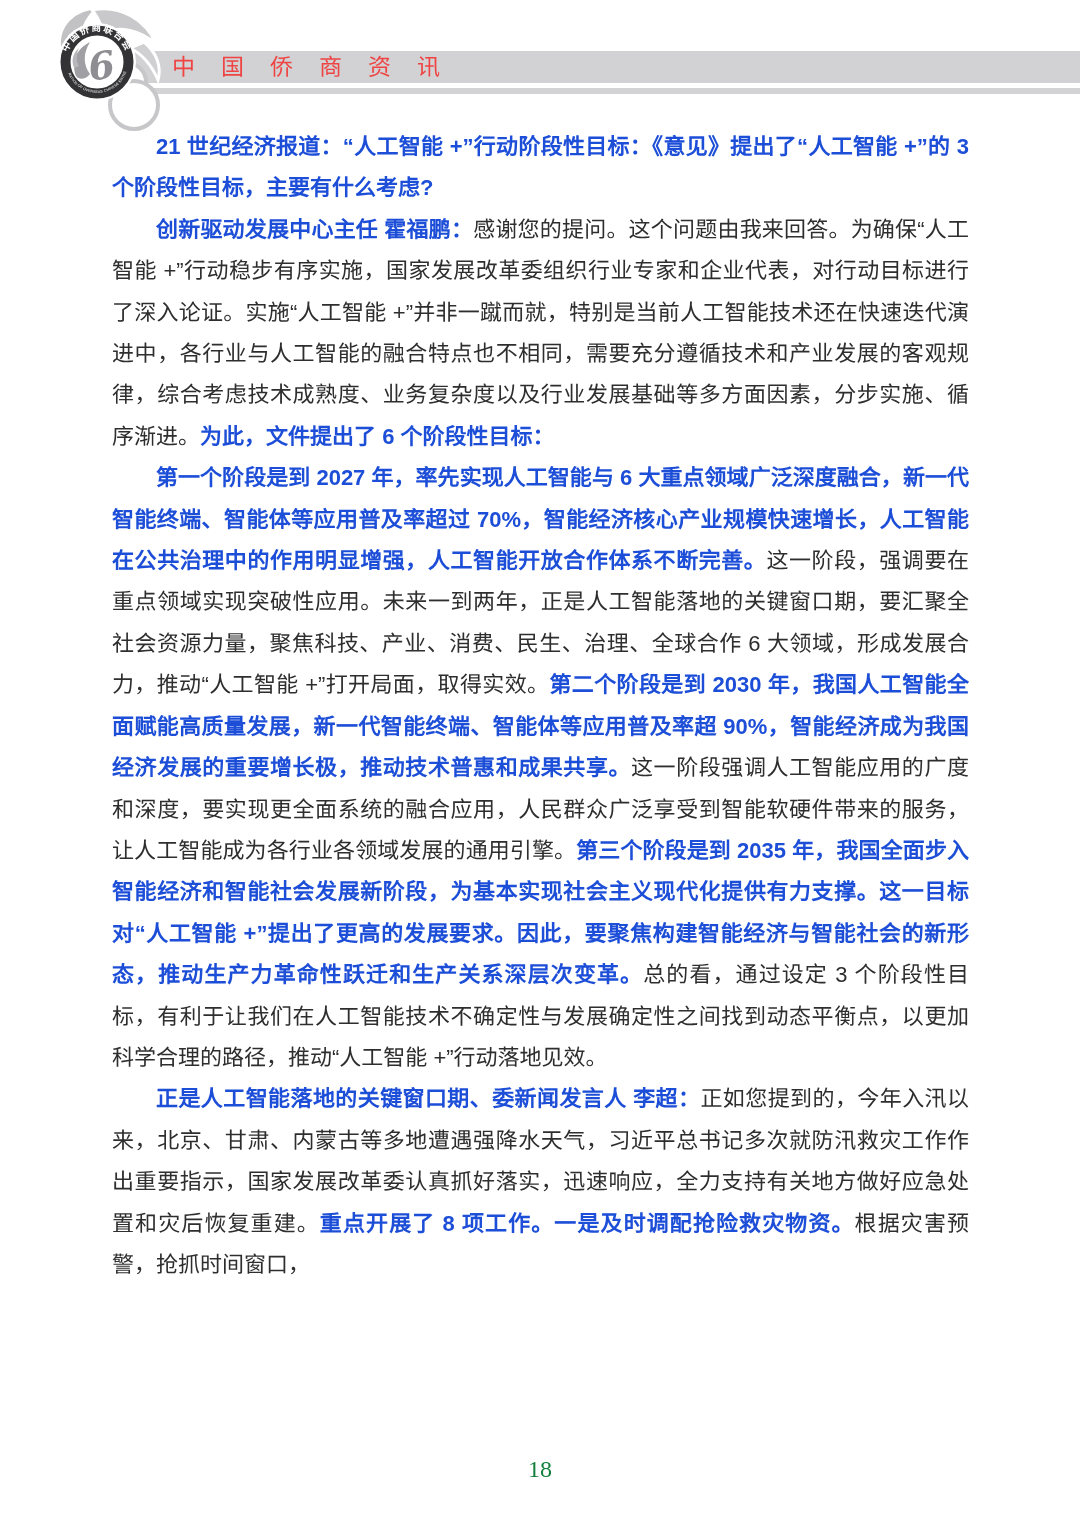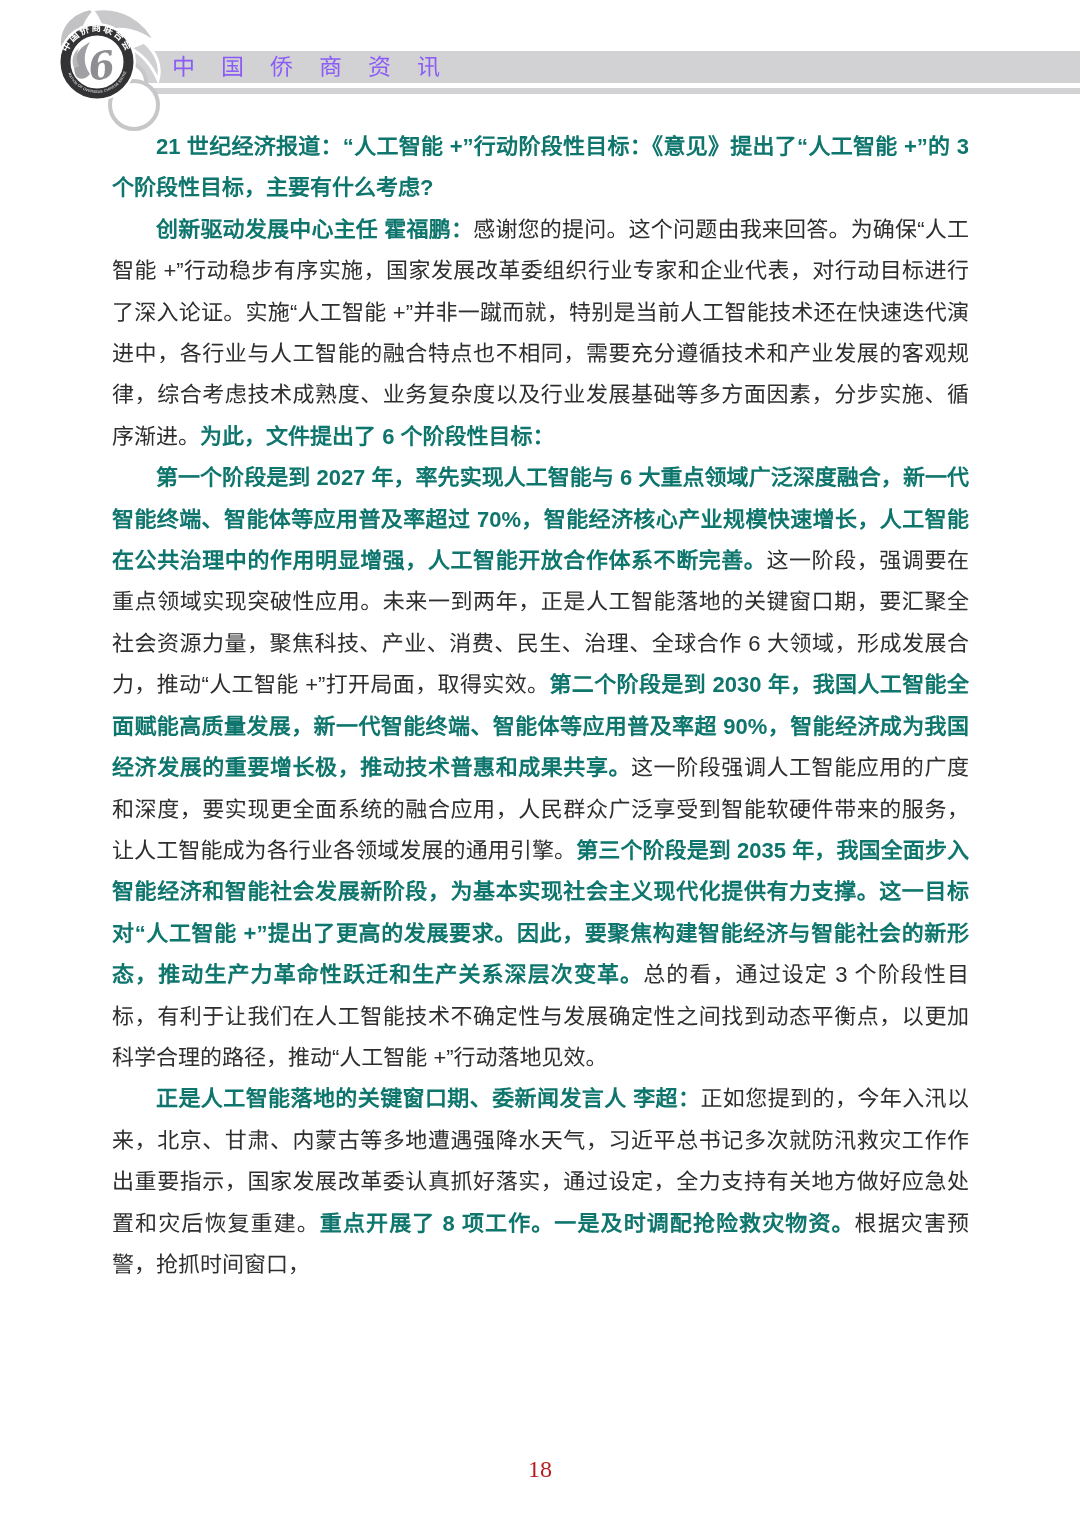--- a/index.html
+++ b/index.html
@@ -14,36 +14,36 @@
   .band-main {
     position:absolute; left:126px; right:0; top:51px; height:32px;
     background:#d2d2d4;
   }
   .band-thin {
     position:absolute; left:126px; right:0; top:88px; height:6px;
     background:#d3d3d5;
   }
   .band-title {
     position:absolute; left:172px; top:51px; height:16px; line-height:33px;
-    font-size:23px; letter-spacing:26px; color:#8b5cf6; white-space:nowrap;
+    font-size:23px; letter-spacing:26px; color:#ef4444; white-space:nowrap;
   }
   
   .logo-svg { position:absolute; left:40px; top:2px; width:170px; height:132px; }
   
   .body-text {
     position:absolute; left:112px; top:126px; width:857px;
     font-size:22px; line-height:41.4px; color:#2e2e2e;
   }
   .body-text p { text-align:justify; }
   .body-text p.indent { text-indent:2em; }
-  .body-text .b { font-weight:bold; color:#0f766e; }
+  .body-text .b { font-weight:bold; color:#1d4ed8; }
   
   .page-number {
     position:absolute; left:0; right:0; top:1456px; text-align:center;
-    font-family:"Liberation Serif", serif; font-size:24px; color:#b91c1c;
+    font-family:"Liberation Serif", serif; font-size:24px; color:#15803d;
   }
 </style>
 </head>
 <body>
 
 <div class="page">
 
   <div class="band-main"></div>
   <div class="band-thin"></div>
 
@@ -78,18 +78,18 @@
       <path d="M 36,74 C 31,60 36,47 50,40 C 43,51 43,63 50,72 C 45,78 39,78 36,74 Z" fill="#a0a0a4"></path>
       <path d="M 34,66 C 31,58 33,51 39,46 C 36,53 36,59 39,64 Z" fill="#b8b8bc"></path>
       <text x="48" y="77" font-size="38" font-family="'DejaVu Serif', serif" font-style="italic" font-weight="bold" fill="#8e8e92" transform="rotate(-8 62 62)">6</text>
     </g>
   </svg>
 
   <main class="body-text" id="article-body">
       <p class="para indent"><span class="b">21 世纪经济报道：“人工智能 +”行动阶段性目标：《意见》提出了“人工智能 +”的 3 个阶段性目标，主要有什么考虑?</span></p>
       <p class="para indent"><span class="b">创新驱动发展中心主任 霍福鹏：</span><span>感谢您的提问。这个问题由我来回答。为确保“人工智能 +”行动稳步有序实施，国家发展改革委组织行业专家和企业代表，对行动目标进行了深入论证。实施“人工智能 +”并非一蹴而就，特别是当前人工智能技术还在快速迭代演进中，各行业与人工智能的融合特点也不相同，需要充分遵循技术和产业发展的客观规律，综合考虑技术成熟度、业务复杂度以及行业发展基础等多方面因素，分步实施、循序渐进。</span><span class="b">为此，文件提出了 6 个阶段性目标：</span></p>
       <p class="para indent"><span class="b">第一个阶段是到 2027 年，率先实现人工智能与 6 大重点领域广泛深度融合，新一代智能终端、智能体等应用普及率超过 70%，智能经济核心产业规模快速增长，人工智能在公共治理中的作用明显增强，人工智能开放合作体系不断完善。</span><span>这一阶段，强调要在重点领域实现突破性应用。未来一到两年，正是人工智能落地的关键窗口期，要汇聚全社会资源力量，聚焦科技、产业、消费、民生、治理、全球合作 6 大领域，形成发展合力，推动“人工智能 +”打开局面，取得实效。</span><span class="b">第二个阶段是到 2030 年，我国人工智能全面赋能高质量发展，新一代智能终端、智能体等应用普及率超 90%，智能经济成为我国经济发展的重要增长极，推动技术普惠和成果共享。</span><span>这一阶段强调人工智能应用的广度和深度，要实现更全面系统的融合应用，人民群众广泛享受到智能软硬件带来的服务，让人工智能成为各行业各领域发展的通用引擎。</span><span class="b">第三个阶段是到 2035 年，我国全面步入智能经济和智能社会发展新阶段，为基本实现社会主义现代化提供有力支撑。这一目标对“人工智能 +”提出了更高的发展要求。因此，要聚焦构建智能经济与智能社会的新形态，推动生产力革命性跃迁和生产关系深层次变革。</span><span>总的看，通过设定 3 个阶段性目标，有利于让我们在人工智能技术不确定性与发展确定性之间找到动态平衡点，以更加科学合理的路径，推动“人工智能 +”行动落地见效。</span></p>
-      <p class="para indent"><span class="b">正是人工智能落地的关键窗口期、委新闻发言人 李超：</span><span>正如您提到的，今年入汛以来，北京、甘肃、内蒙古等多地遭遇强降水天气，习近平总书记多次就防汛救灾工作作出重要指示，国家发展改革委认真抓好落实，通过设定，全力支持有关地方做好应急处置和灾后恢复重建。</span><span class="b">重点开展了 8 项工作。一是及时调配抢险救灾物资。</span><span>根据灾害预警，抢抓时间窗口，</span></p>
+      <p class="para indent"><span class="b">正是人工智能落地的关键窗口期、委新闻发言人 李超：</span><span>正如您提到的，今年入汛以来，北京、甘肃、内蒙古等多地遭遇强降水天气，习近平总书记多次就防汛救灾工作作出重要指示，国家发展改革委认真抓好落实，迅速响应，全力支持有关地方做好应急处置和灾后恢复重建。</span><span class="b">重点开展了 8 项工作。一是及时调配抢险救灾物资。</span><span>根据灾害预警，抢抓时间窗口，</span></p>
     </main>
 
   <div class="page-number">18</div>
 
 </div>
 
 </body></html>

